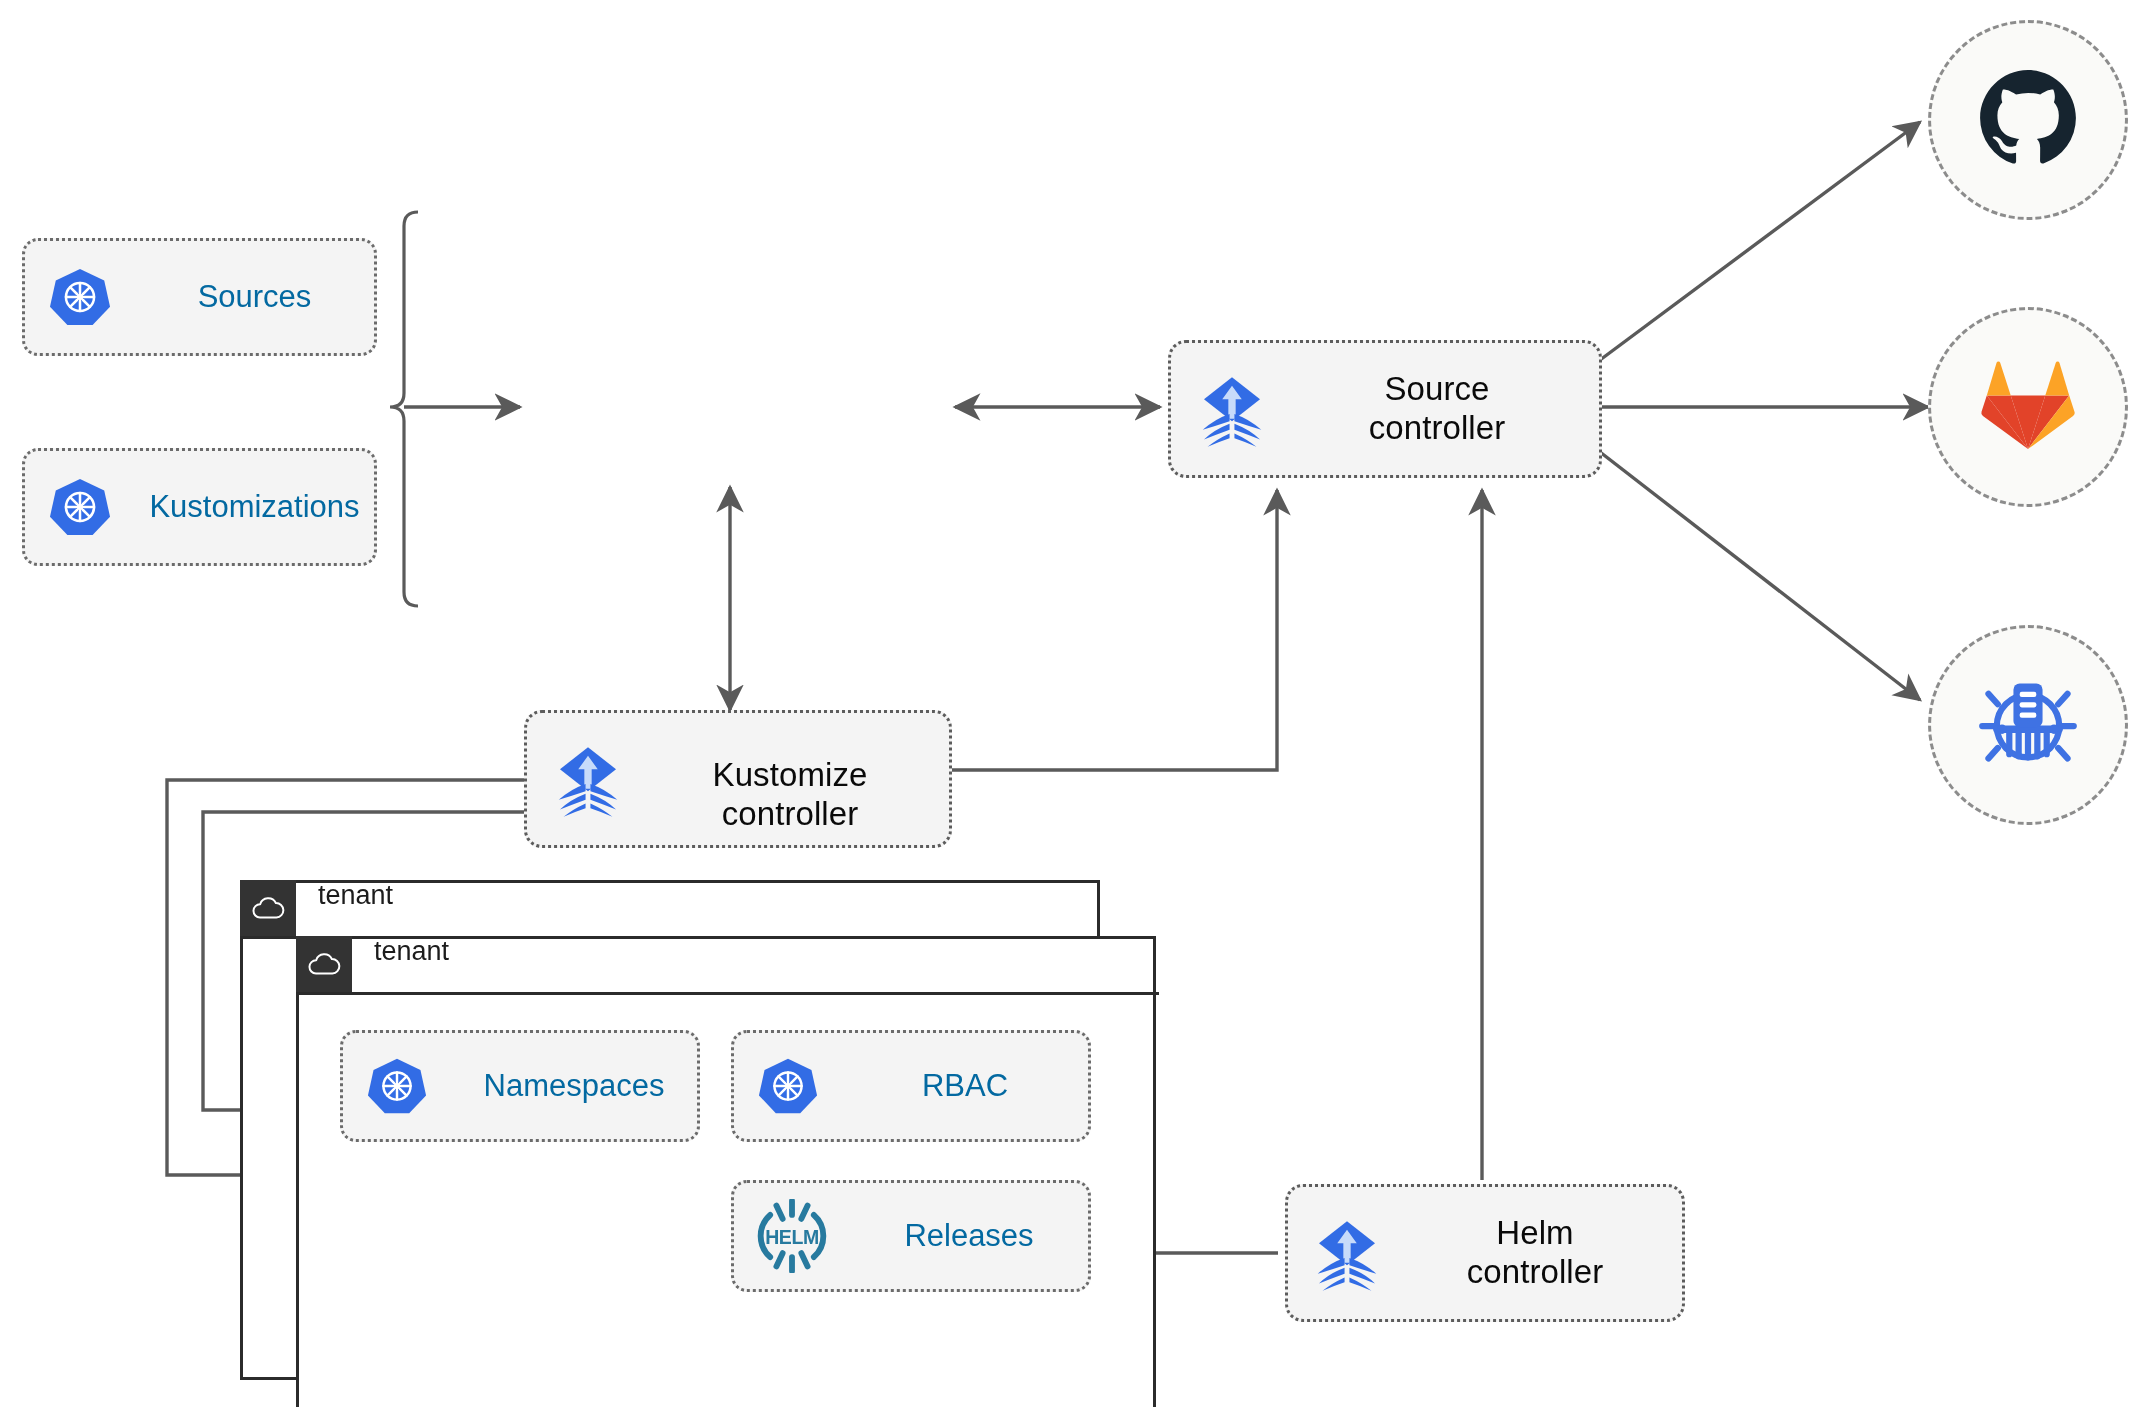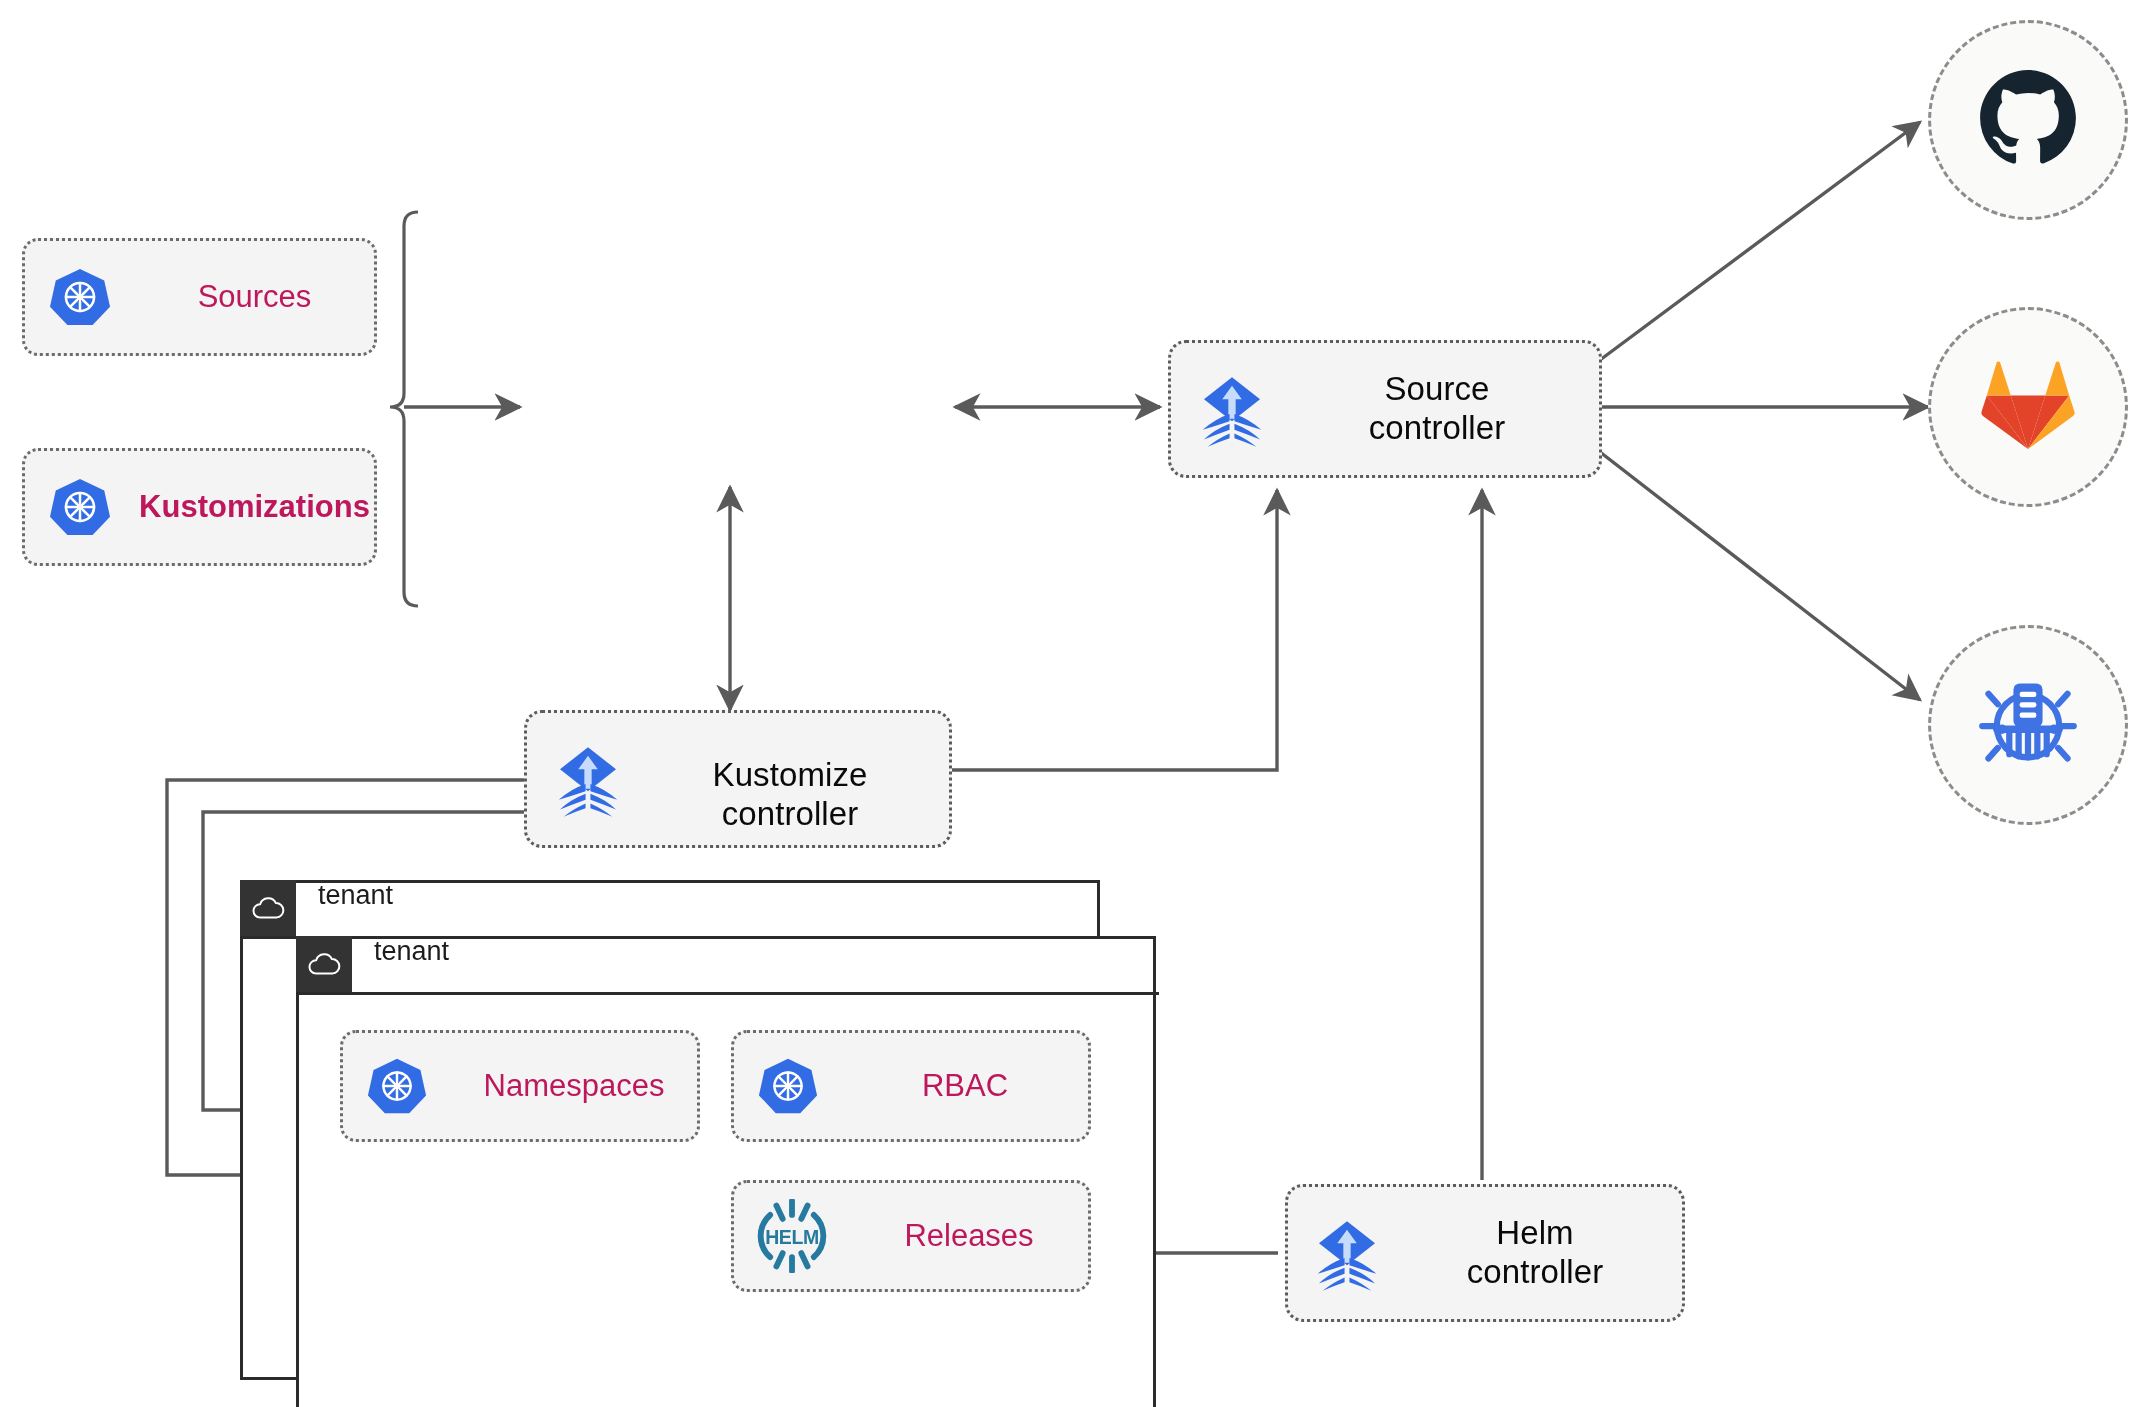--- a/index.html
+++ b/index.html
@@ -10,21 +10,21 @@
   .node{position:absolute;box-sizing:border-box;background:#f4f4f4;
         border:3px dotted #5c5c5c;border-radius:18px;display:flex;align-items:center;}
   .node .ico{flex:0 0 auto;display:flex;align-items:center;justify-content:center;}
   .node .lbl{flex:1 1 auto;text-align:center;color:#0a0a0a;line-height:1.18;
              font-size:33px;letter-spacing:.1px;white-space:pre-line;}
 
   
   .chip{position:absolute;box-sizing:border-box;background:#f4f4f4;
         border:3px dotted #6b6b6b;border-radius:16px;display:flex;align-items:center;}
   .chip .ico{flex:0 0 auto;display:flex;align-items:center;justify-content:center;}
-  .chip .lbl{flex:1 1 auto;text-align:center;font-size:31px;color:#be185d;}
+  .chip .lbl{flex:1 1 auto;text-align:center;font-size:31px;color:#0369a1;}
 
   
   .circ{position:absolute;box-sizing:border-box;border:3px dashed #8c8c8c;
         border-radius:50%;background:#fafaf8;display:flex;align-items:center;justify-content:center;}
 
   
   .tenant{position:absolute;box-sizing:border-box;background:#ffffff;border:3px solid #2b2b2b;}
   .tenant .bar{position:absolute;left:-3px;top:-3px;height:48px;display:flex;align-items:flex-start;}
   .tenant .bar .sq{width:56px;height:56px;background:#333333;display:flex;align-items:center;justify-content:center;}
   .tenant .bar .name{font-size:27px;color:#1c1c1c;padding-left:22px;white-space:nowrap;}
@@ -77,21 +77,21 @@
           <circle cx="32" cy="32" r="3.4" fill="#fff" stroke="none"></circle>
           <path d="M32 17.5 V28 M32 36 V46.5 M17.5 32 H28 M36 32 H46.5
                    M21.8 21.8 L28.9 28.9 M35.1 35.1 L42.2 42.2
                    M42.2 21.8 L35.1 28.9 M28.9 35.1 L21.8 42.2"></path>
         </g>
       </svg>
     </span>
     <span class="lbl">Sources</span>
   </div>
 
-  <div class="chip" style="left:22px;top:448px;width:355px;height:118px;font-weight:bold;">
+  <div class="chip" style="left:22px;top:448px;width:355px;height:118px;">
     <span class="ico" style="width:110px;">
       <svg width="62" height="62" viewBox="0 0 64 64">
         <path d="M32 3 L57 15 L63 42 L45 61 L19 61 L1 42 L7 15 Z" fill="#326CE5"></path>
         <g stroke="#fff" stroke-width="2.6" fill="none" stroke-linecap="round">
           <circle cx="32" cy="32" r="14.5"></circle>
           <circle cx="32" cy="32" r="3.4" fill="#fff" stroke="none"></circle>
           <path d="M32 17.5 V28 M32 36 V46.5 M17.5 32 H28 M36 32 H46.5
                    M21.8 21.8 L28.9 28.9 M35.1 35.1 L42.2 42.2
                    M42.2 21.8 L35.1 28.9 M28.9 35.1 L21.8 42.2"></path>
         </g>

